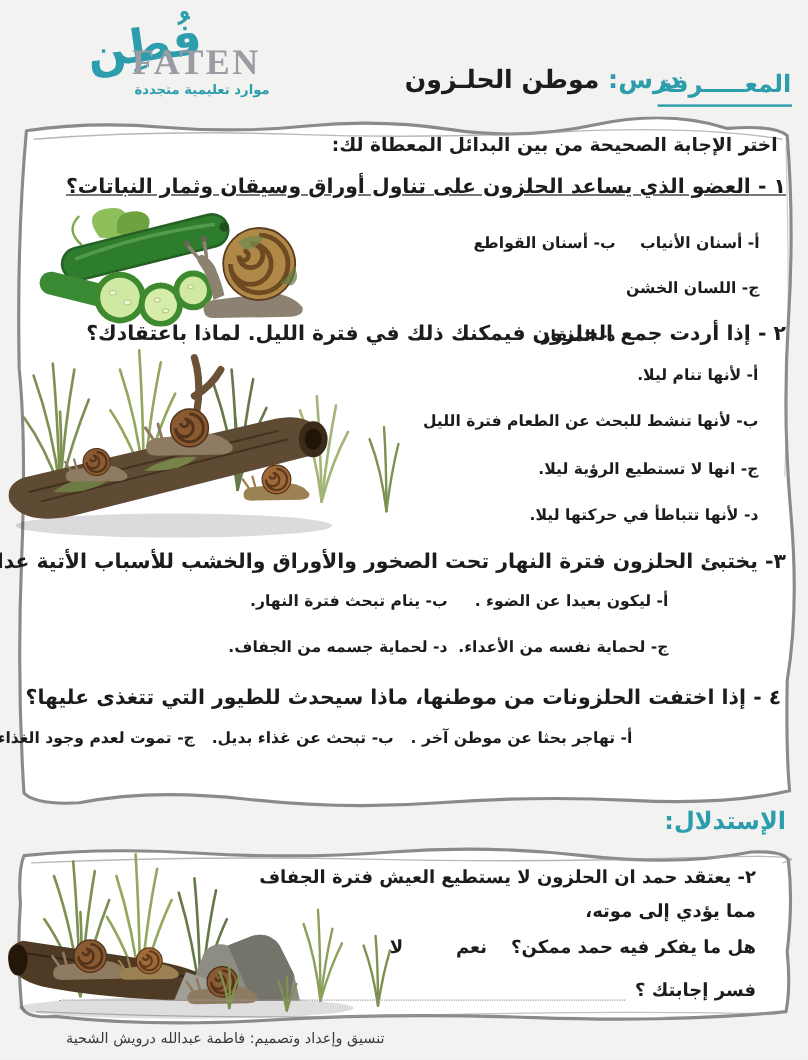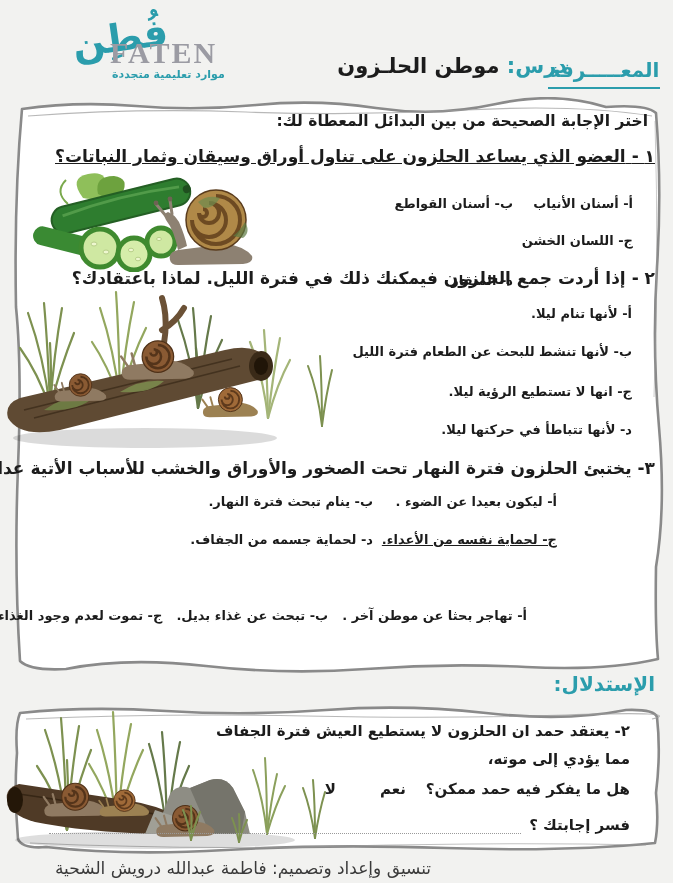--- a/index.html
+++ b/index.html
@@ -12,21 +12,21 @@
   .opt{font-size:13px;font-weight:bold;}
   .instr{font-size:15.5px;font-weight:bold;}
   .inf-t{font-size:15px;font-weight:bold;}
   svg{display:block;}
   .z1{z-index:1}.z2{z-index:2}.z3{z-index:3}
   .answer-line{display:inline-block;width:472px;border-bottom:1.5px dotted #9a9a9a;height:14px;margin-right:8px;}
   .underline-teal{border-bottom:2.5px solid #2b9dac;padding-bottom:5px;}
   .logo-faten{font-weight:bold;letter-spacing:2px;color:#9b9ba3;font-size:30px;font-family:Liberation Serif, serif;}
   .logo-ar{font-weight:bold;font-size:38px;transform:rotate(-8deg);}
   .logo-tag{font-size:11px;font-weight:bold;}
-  .footer{font-size:17px;color:#3a3a3a;font-weight:normal;}
+  .footer{font-size:12px;color:#3a3a3a;font-weight:normal;}
 </style>
 </head>
 <body>
 
 <div id="page">
 
   <div class="abs z3" style="left:72px;top:14px;width:170px;height:80px;">
     <span class="abs teal logo-ar" style="left:0;top:2px;">فُطِن</span>
     <span class="abs logo-faten" style="left:38px;top:22px;">FATEN</span>
     <span class="abs teal logo-tag ar" style="left:40px;top:54px;">موارد تعليمية متجددة</span>
@@ -172,23 +172,27 @@
   <span class="abs ar opt z3" style="right:41px;top:344px;">ب- لأنها تنشط للبحث عن الطعام فترة الليل</span>
   <span class="abs ar opt z3" style="right:41px;top:384px;">ج- انها لا تستطيع الرؤية ليلا.</span>
   <span class="abs ar opt z3" style="right:41px;top:422px;">د- لأنها تتباطأ في حركتها ليلا.</span>
 
   <div class="abs ar qline z3" style="right:18px;top:458px;">
     <span>٣-</span>
     <span>يختبئ الحلزون فترة النهار تحت الصخور والأوراق والخشب للأسباب الأتية عدا :</span>
   </div>
   <span class="abs ar opt z3" style="right:116px;top:494px;margin-left:20px;">أ- ليكون بعيدا عن الضوء .</span>
   <span class="abs ar opt z3" style="right:300px;top:494px;">ب- ينام تبحث فترة النهار.</span>
-  <span class="abs ar opt z3" style="right:116px;top:532px;text-decoration:underline;">ج- لحماية نفسه من الأعداء.</span>
+  <span class="abs ar opt z3" style="right:116px;top:532px;">ج- لحماية نفسه من الأعداء.</span>
   <span class="abs ar opt z3" style="right:300px;top:532px;">د- لحماية جسمه من الجفاف.</span>
 
+  <div class="abs ar qline z3" style="right:22px;top:572px;">
+    <span>٤ -</span>
+    <span>إذا اختفت الحلزونات من موطنها، ماذا سيحدث للطيور التي تتغذى عليها؟</span>
+  </div>
   <div class="abs ar z3" style="right:146px;top:608px;display:flex;gap:14px;">
     <span class="opt ar">أ- تهاجر بحثا عن موطن آخر .</span>
     <span class="opt ar">ب- تبحث عن غذاء بديل.</span>
     <span class="opt ar">ج- تموت لعدم وجود الغذاء.</span>
   </div>
 
   <div class="abs ar teal z3" style="right:18px;top:672px;font-size:20px;font-weight:bold;">الإستدلال:</div>
 
   <svg class="abs z1" style="left:6px;top:703px;" width="660" height="153" viewBox="0 0 660 153">
     <path d="M 14 10 Q 80 3 160 8 T 320 7 T 480 10 T 620 7 Q 648 6 651 14

